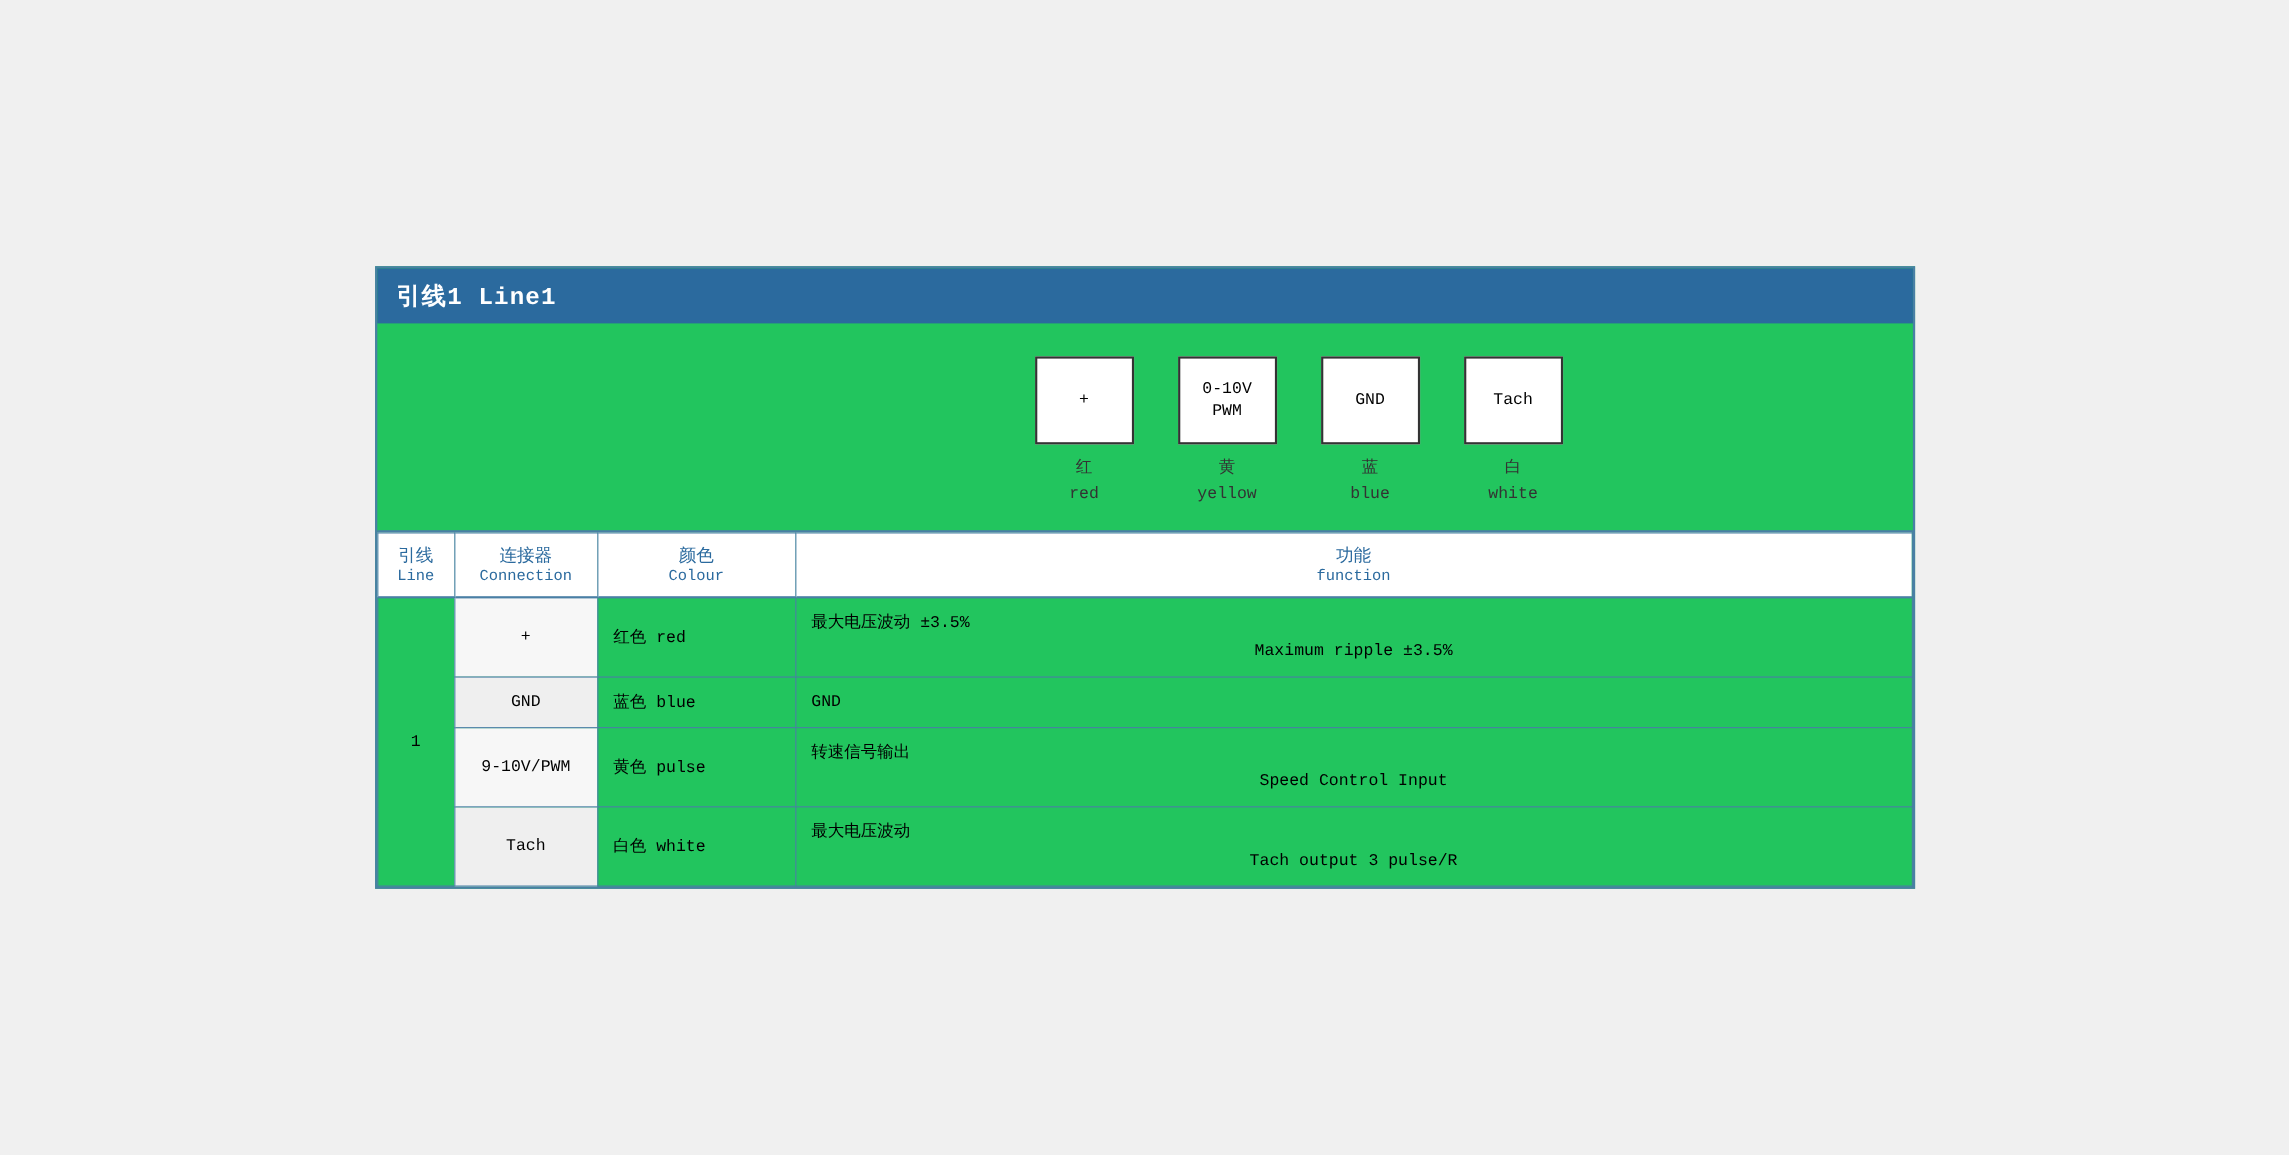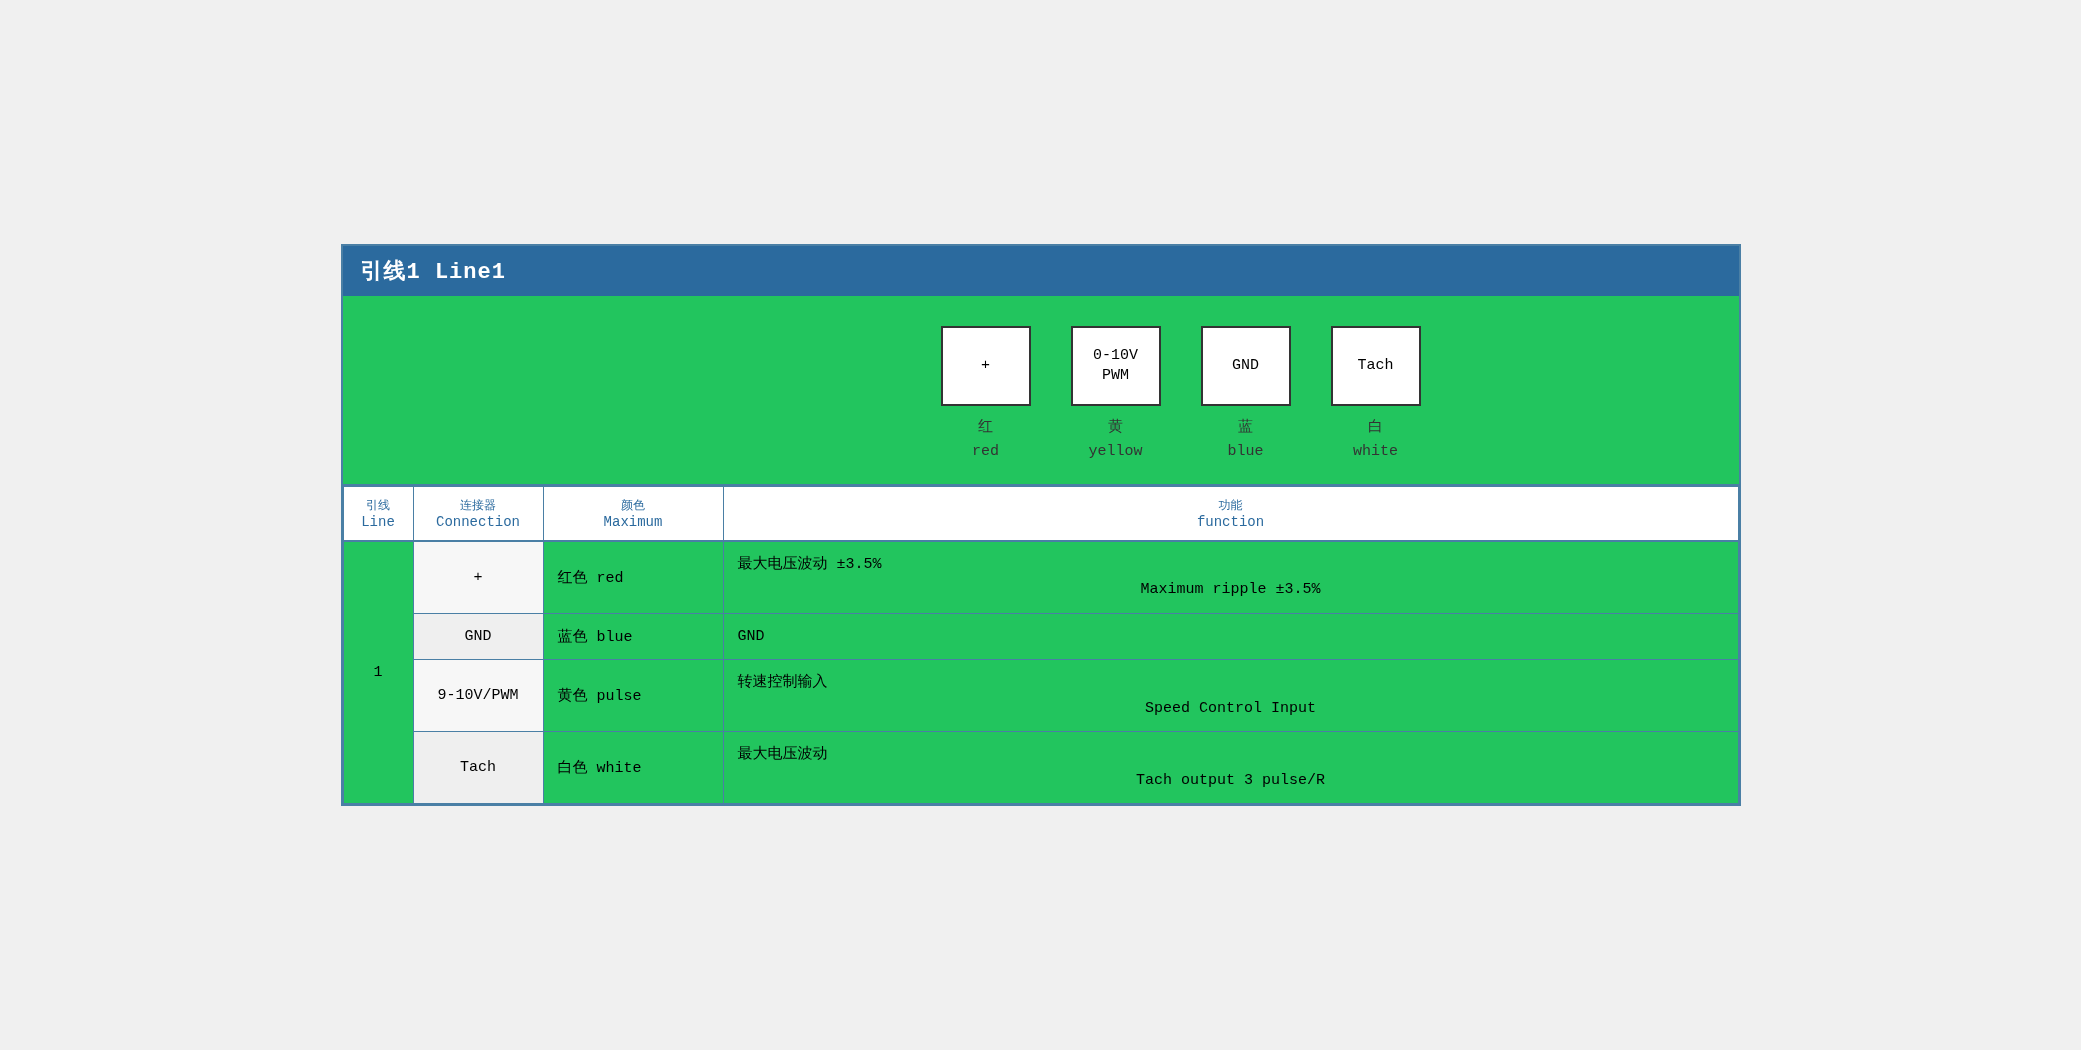--- a/index.html
+++ b/index.html
@@ -96,21 +96,21 @@
 
     .header-row th {
       color: #2b6a9e;
       font-weight: normal;
       font-size: 15px;
       background: #fff;
       border-bottom: 2px solid #4a7fa5;
     }
 
     .header-row th .zh {
-      font-size: 12px;
+      font-size: 16px;
       color: #2b6a9e;
       display: block;
     }
 
     .header-row th .en {
       font-size: 14px;
       color: #2b6a9e;
       display: block;
     }
 
@@ -185,21 +185,21 @@
         <th>
           <span class="zh">引线</span>
           <span class="en">Line</span>
         </th>
         <th>
           <span class="zh">连接器</span>
           <span class="en">Connection</span>
         </th>
         <th>
           <span class="zh">颜色</span>
-          <span class="en">Maximum</span>
+          <span class="en">Colour</span>
         </th>
         <th>
           <span class="zh">功能</span>
           <span class="en">function</span>
         </th>
       </tr>
     </thead>
     <tbody>
 
       <tr>
@@ -217,21 +217,21 @@
         <td class="colour-cell">蓝色 blue</td>
         <td class="function-cell">
           <span class="zh">GND</span>
         </td>
       </tr>
 
       <tr>
         <td class="connection-cell">9-10V/PWM</td>
         <td class="colour-cell">黄色 pulse</td>
         <td class="function-cell">
-          <span class="zh">转速控制输入</span>
+          <span class="zh">转速信号输出</span>
           <span class="en">Speed Control Input</span>
         </td>
       </tr>
 
       <tr>
         <td class="connection-cell">Tach</td>
         <td class="colour-cell">白色 white</td>
         <td class="function-cell">
           <span class="zh">最大电压波动</span>
           <span class="en">Tach output 3 pulse/R</span>

